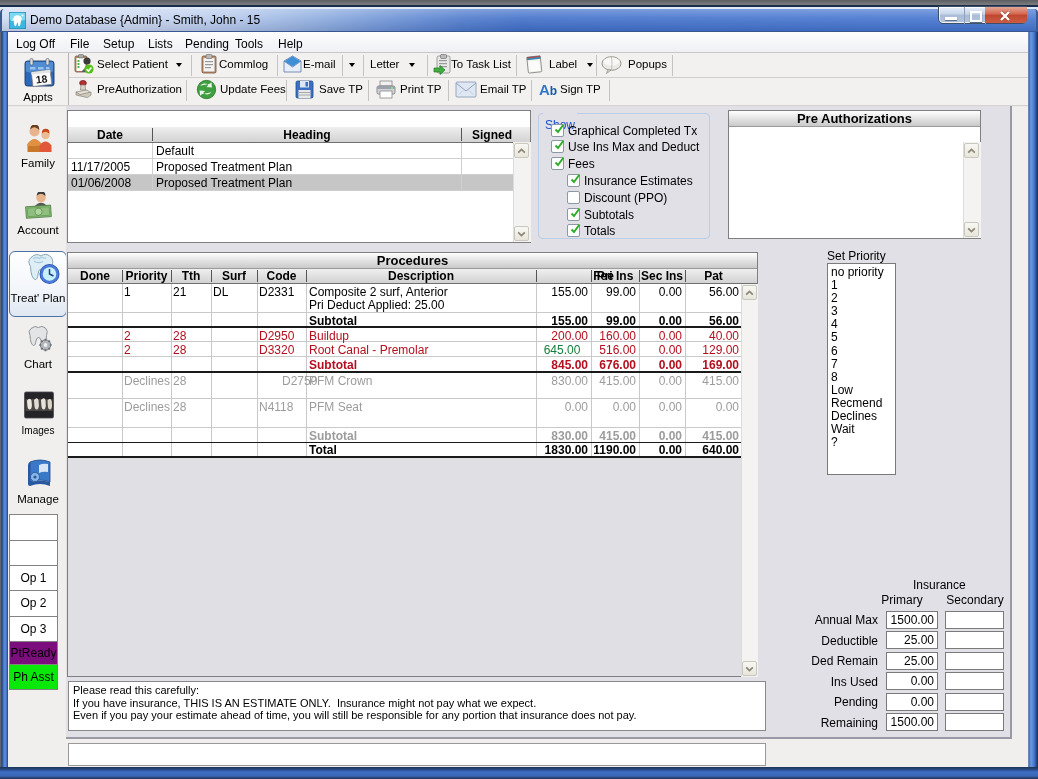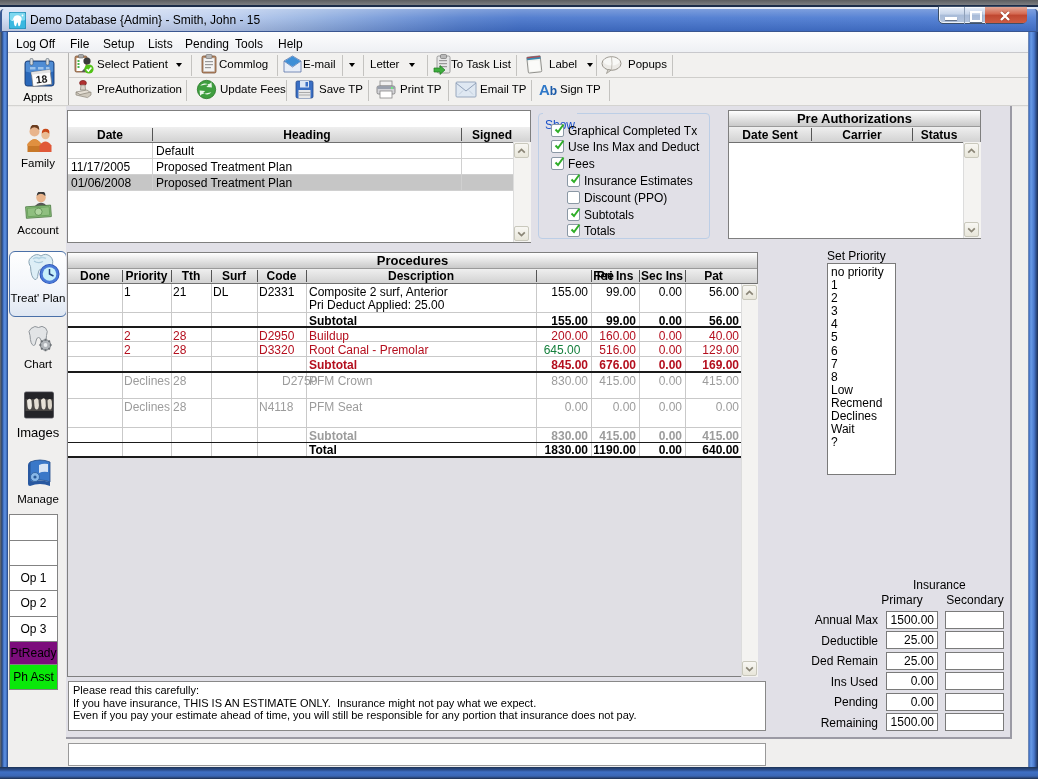--- a/index.html
+++ b/index.html
@@ -261,21 +261,21 @@
 
  <svg class="abs" style="left:16px;top:359px;" width="30" height="28" viewBox="0 0 30 28">
   <rect x="0.5" y="1" width="29" height="26" rx="1.5" fill="#242428"></rect>
   <rect x="0.5" y="1" width="29" height="26" rx="1.5" fill="none" stroke="#4a4a50" stroke-width="0.8"></rect>
   <rect x="1.5" y="8" width="27" height="12" fill="#6a655c" opacity="0.55"></rect>
   <path d="M3 9.5 q3 -3.5 4.5 0 l0.4 5 q-0.3 4 -2.2 4 q-2 0 -2.3 -4z" fill="#ece8e0"></path>
   <path d="M10 9 q3 -3.5 4.5 0 l0.4 5.5 q-0.3 4 -2.2 4 q-2 0 -2.3 -4z" fill="#e2dcd2"></path>
   <path d="M17 9 q3 -3.5 4.5 0 l0.3 5.5 q-0.2 4 -2.1 4 q-2 0 -2.3 -4z" fill="#e8e2d8"></path>
   <path d="M23.5 9.5 q3 -3 4.2 0.5 l0.3 4.5 q-0.2 4 -2 4 q-2 0 -2.2 -4z" fill="#dcd6ca"></path>
  </svg>
- <div class="t" style="left:0px;top:393px;width:60px;text-align:center;font-size:13px;">Images</div>
+ <div class="t" style="left:0px;top:393px;width:60px;text-align:center;font-size:10px;">Images</div>
 
  <svg class="abs" style="left:17px;top:426px;" width="29" height="29" viewBox="0 0 29 29">
   <path d="M5 4 q10 -4 20 0 l0 20 q-10 -4 -20 0 z" fill="#3a78c8" stroke="#1e4a88" stroke-width="0.8"></path>
   <path d="M5 4 q-2 1 -2 3 l0 19 q0 2 2 2 q10 -4 20 0 l0 -4 q-10 -3 -20 0 z" fill="#2858a0"></path>
   <path d="M14 7 q4 -2 9 -1 l0 8 q-5 -1 -9 1 z" fill="#e8f0fa" opacity="0.9"></path>
   <circle cx="10" cy="19" r="4.5" fill="#88b8e8" stroke="#2a5a98" stroke-width="0.8"></circle>
   <circle cx="10" cy="19" r="1.6" fill="#2a5a98"></circle>
  </svg>
  <div class="t" style="left:0px;top:461px;width:60px;text-align:center;font-size:11.5px;">Manage</div>
 
@@ -360,27 +360,20 @@
  <div class="cb" style="left:559px;top:192px;">
           <svg class="check" width="13" height="14">
             <path d="M2.5 7.5 L5 10 L10.5 2.5" stroke="#2fae28" stroke-width="2" fill="none"></path>
           </svg>
         </div>
         <div class="t" style="left:576px;top:192px;">Totals</div>
 </div>
 
 <div class="grid" style="left:720px;top:78px;width:253px;height:129px;">
   <div class="gtitle" style="top:0;height:15px;">Pre Authorizations</div>
-  <div class="ghead" style="top:16px;height:15px;">
-    <div class="t b" style="left:0;top:1px;width:82px;text-align:center;">Date Sent</div>
-    <div class="abs" style="left:82px;top:1px;width:1px;height:13px;background:#555;"></div>
-    <div class="t b" style="left:83px;top:1px;width:100px;text-align:center;">Carrier</div>
-    <div class="abs" style="left:183px;top:1px;width:1px;height:13px;background:#555;"></div>
-    <div class="t b" style="left:184px;top:1px;width:52px;text-align:center;">Status</div>
-  </div>
   <div class="sbtrack" style="left:234px;top:31px;width:17px;height:96px;"></div>
   <div class="sbbtn" style="left:235px;top:32px;width:15px;height:15px;">
           <svg width="13" height="13" style="position:absolute;left:0;top:1px;">
             <path d="M3.2 7.6 L6.5 4.4 L9.8 7.6" stroke="#8a8576" stroke-width="1.7" fill="none"></path>
           </svg>
         </div>
   <div class="sbbtn" style="left:235px;top:111px;width:15px;height:15px;">
           <svg width="13" height="13" style="position:absolute;left:0;top:0px;">
             <path d="M3.2 5.4 L6.5 8.6 L9.8 5.4" stroke="#8a8576" stroke-width="1.7" fill="none"></path>
           </svg>

